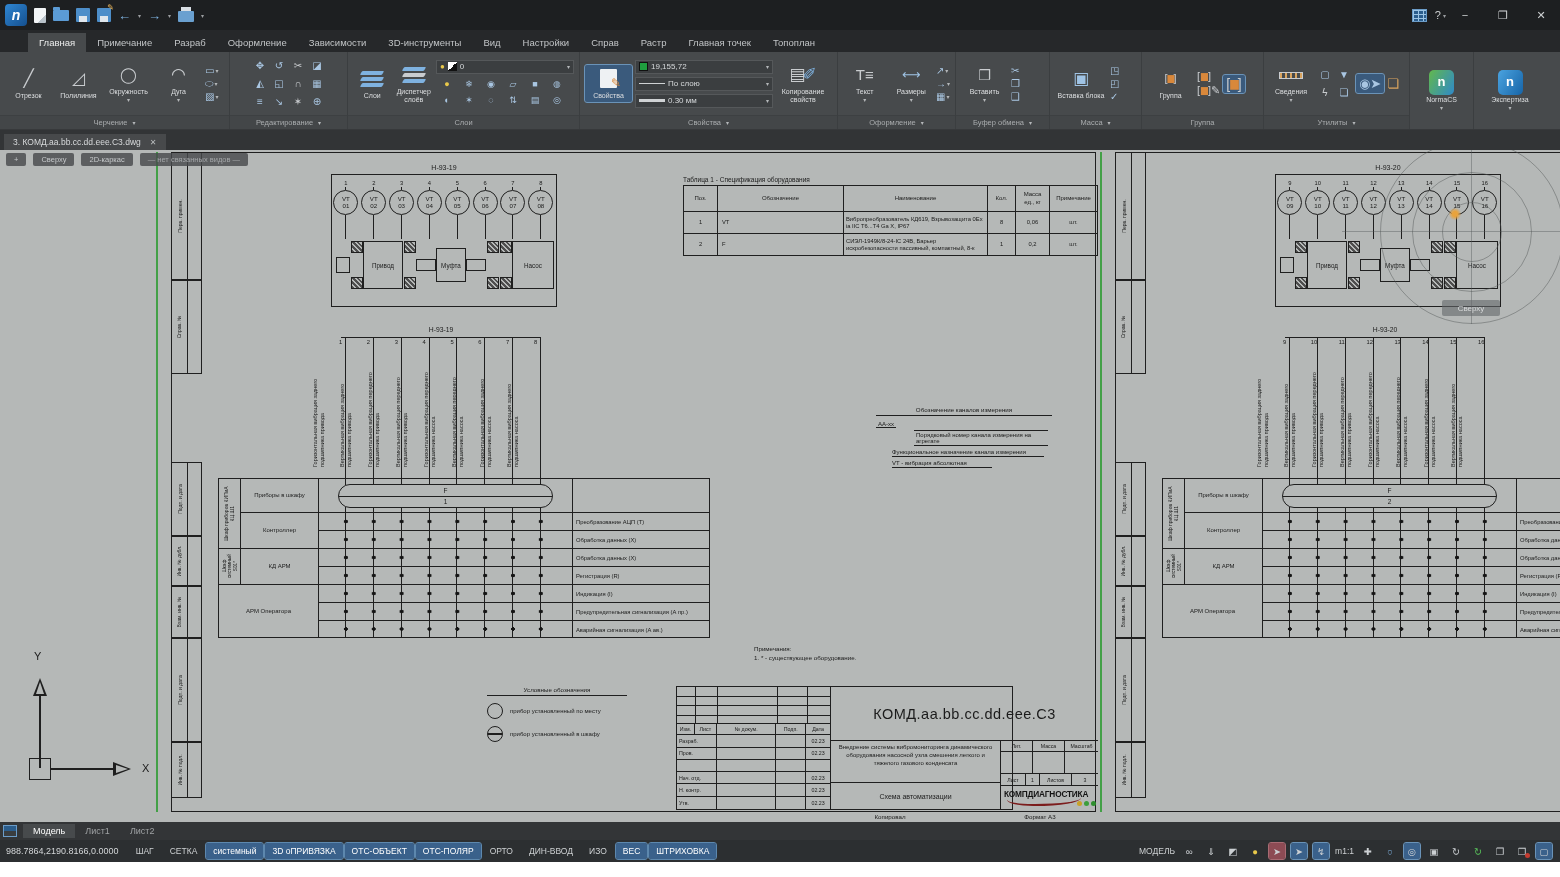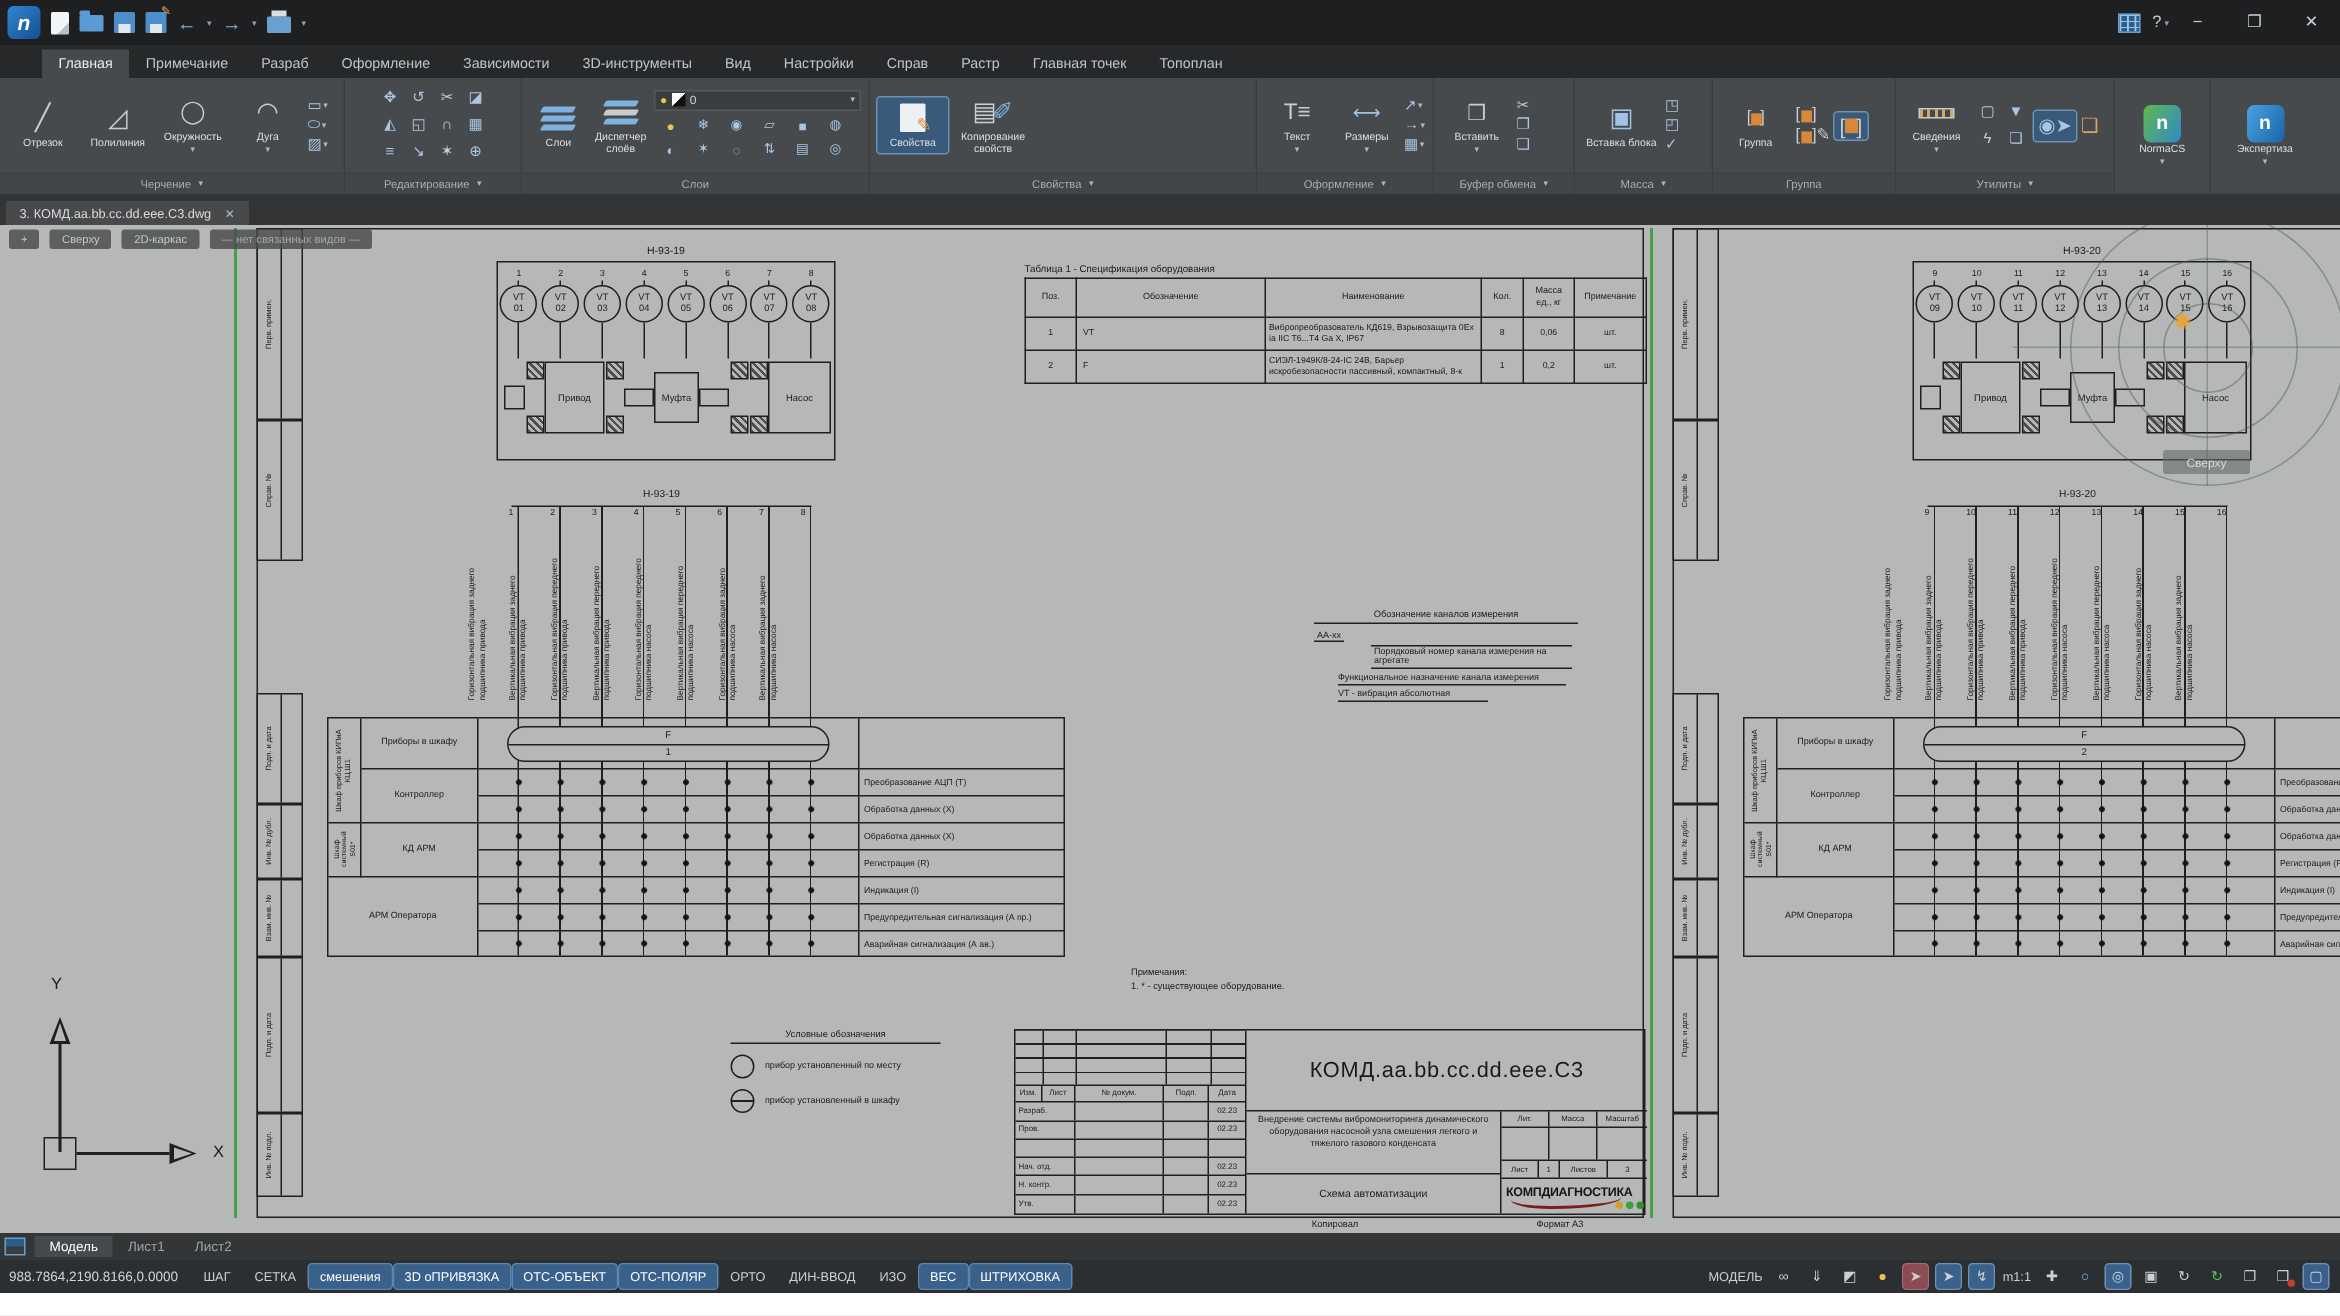--- a/index.html
+++ b/index.html
@@ -137,21 +137,21 @@
   .chleg .l1{margin-left:38px;margin-top:2px;border-top:1px solid #1f1f1f;border-bottom:1px solid #1f1f1f;padding:1px 2px;width:134px}
   .chleg .l2{margin-left:16px;margin-top:3px;border-bottom:1px solid #1f1f1f;width:152px;padding-bottom:1px}
   .chleg .l3{margin-left:16px;margin-top:3px;border-bottom:1px solid #1f1f1f;width:100px;padding-bottom:1px}
   .symleg{position:absolute;width:140px;font-size:6px}
   .symleg .t{text-align:center;border-bottom:1px solid #1f1f1f;padding-bottom:2px;font-size:6.2px}
   .symleg .row{display:flex;align-items:center;gap:7px;margin-top:7px}
   .symleg .c{width:16px;height:16px;border:1.2px solid #1f1f1f;border-radius:50%;flex:none}
   .symleg .row:nth-child(3) .c{background:linear-gradient(#b5b8b7 46%,#1f1f1f 46%,#1f1f1f 54%,#b5b8b7 54%)}
   .notes{position:absolute;font-size:6.2px;line-height:1.5}
   
-  .tblock{position:absolute;width:421px;height:124px;border:1.5px solid #1f1f1f;display:flex;background:transparent}
+  .tblock{position:absolute;width:337px;height:124px;border:1.5px solid #1f1f1f;display:flex;background:transparent}
   .sigarea{width:154px;border-right:1px solid #1f1f1f;display:flex;flex-direction:column}
   .topgrid{height:38px;border-bottom:1px solid #1f1f1f;
     background:linear-gradient(#1f1f1f,#1f1f1f) 18px 0/1px 100% no-repeat,
       linear-gradient(#1f1f1f,#1f1f1f) 40px 0/1px 100% no-repeat,
       linear-gradient(#1f1f1f,#1f1f1f) 100px 0/1px 100% no-repeat,
       linear-gradient(#1f1f1f,#1f1f1f) 130px 0/1px 100% no-repeat,
       repeating-linear-gradient(to bottom,transparent 0 8.5px,#1f1f1f 8.5px 9.5px)}
   .hdr5{height:12px;display:flex;border-bottom:1px solid #1f1f1f}
   .hdr5 span{border-right:1px solid #1f1f1f;font-size:5.3px;display:flex;align-items:center;justify-content:center}
   .hdr5 span:nth-child(1){width:18px}.hdr5 span:nth-child(2){width:22px}.hdr5 span:nth-child(3){width:60px}
@@ -373,20 +373,37 @@
   </div>
 
   <div class="panel" style="width:258px">
     <div class="pbody">
       <div class="bigbtn sel">
         <span class="bicon">
             <span class="prop-ico"></span>
           </span>
         <span>Свойства</span>
         </div>
+      <div style="display:flex;flex-direction:column;gap:3px">
+        <div class="drow">
+          <span class="sw" style="background:#1f9e3f"></span>
+          <span class="grow">19,155,72</span>
+          <span class="caret">▾</span>
+        </div>
+        <div class="drow">
+          <span class="lineSample"></span>
+          <span class="grow">По слою</span>
+          <span class="caret">▾</span>
+        </div>
+        <div class="drow">
+          <span class="lineSample thick"></span>
+          <span class="grow">0.30 мм</span>
+          <span class="caret">▾</span>
+        </div>
+      </div>
       <div class="bigbtn" style="width:54px">
         <span class="bicon">
             <span style="color:#c9cccf">▤</span>
             <span style="color:#7fb2e0;margin-left:-3px">✐</span>
           </span>
         <span>Копирование свойств</span>
         </div>
     </div>
     <div class="plabel">
         <span>Свойства</span>
@@ -1152,21 +1169,21 @@
       <span class="mtab">Лист1</span>
       <span class="mtab">Лист2</span>
     </div>
 </div>
 
 <div class="statusbar">
   <span class="coords">988.7864,2190.8166,0.0000</span>
   <div style="display:flex;gap:2px">
       <span class="stgl">ШАГ</span>
       <span class="stgl">СЕТКА</span>
-      <span class="stgl active">смешения</span>
+      <span class="stgl active">системный</span>
       <span class="stgl active">3D оПРИВЯЗКА</span>
       <span class="stgl active">ОТС-ОБЪЕКТ</span>
       <span class="stgl active">ОТС-ПОЛЯР</span>
       <span class="stgl">ОРТО</span>
       <span class="stgl">ДИН-ВВОД</span>
       <span class="stgl">ИЗО</span>
       <span class="stgl active">ВЕС</span>
       <span class="stgl active">ШТРИХОВКА</span>
     </div>
   <div class="sright">

